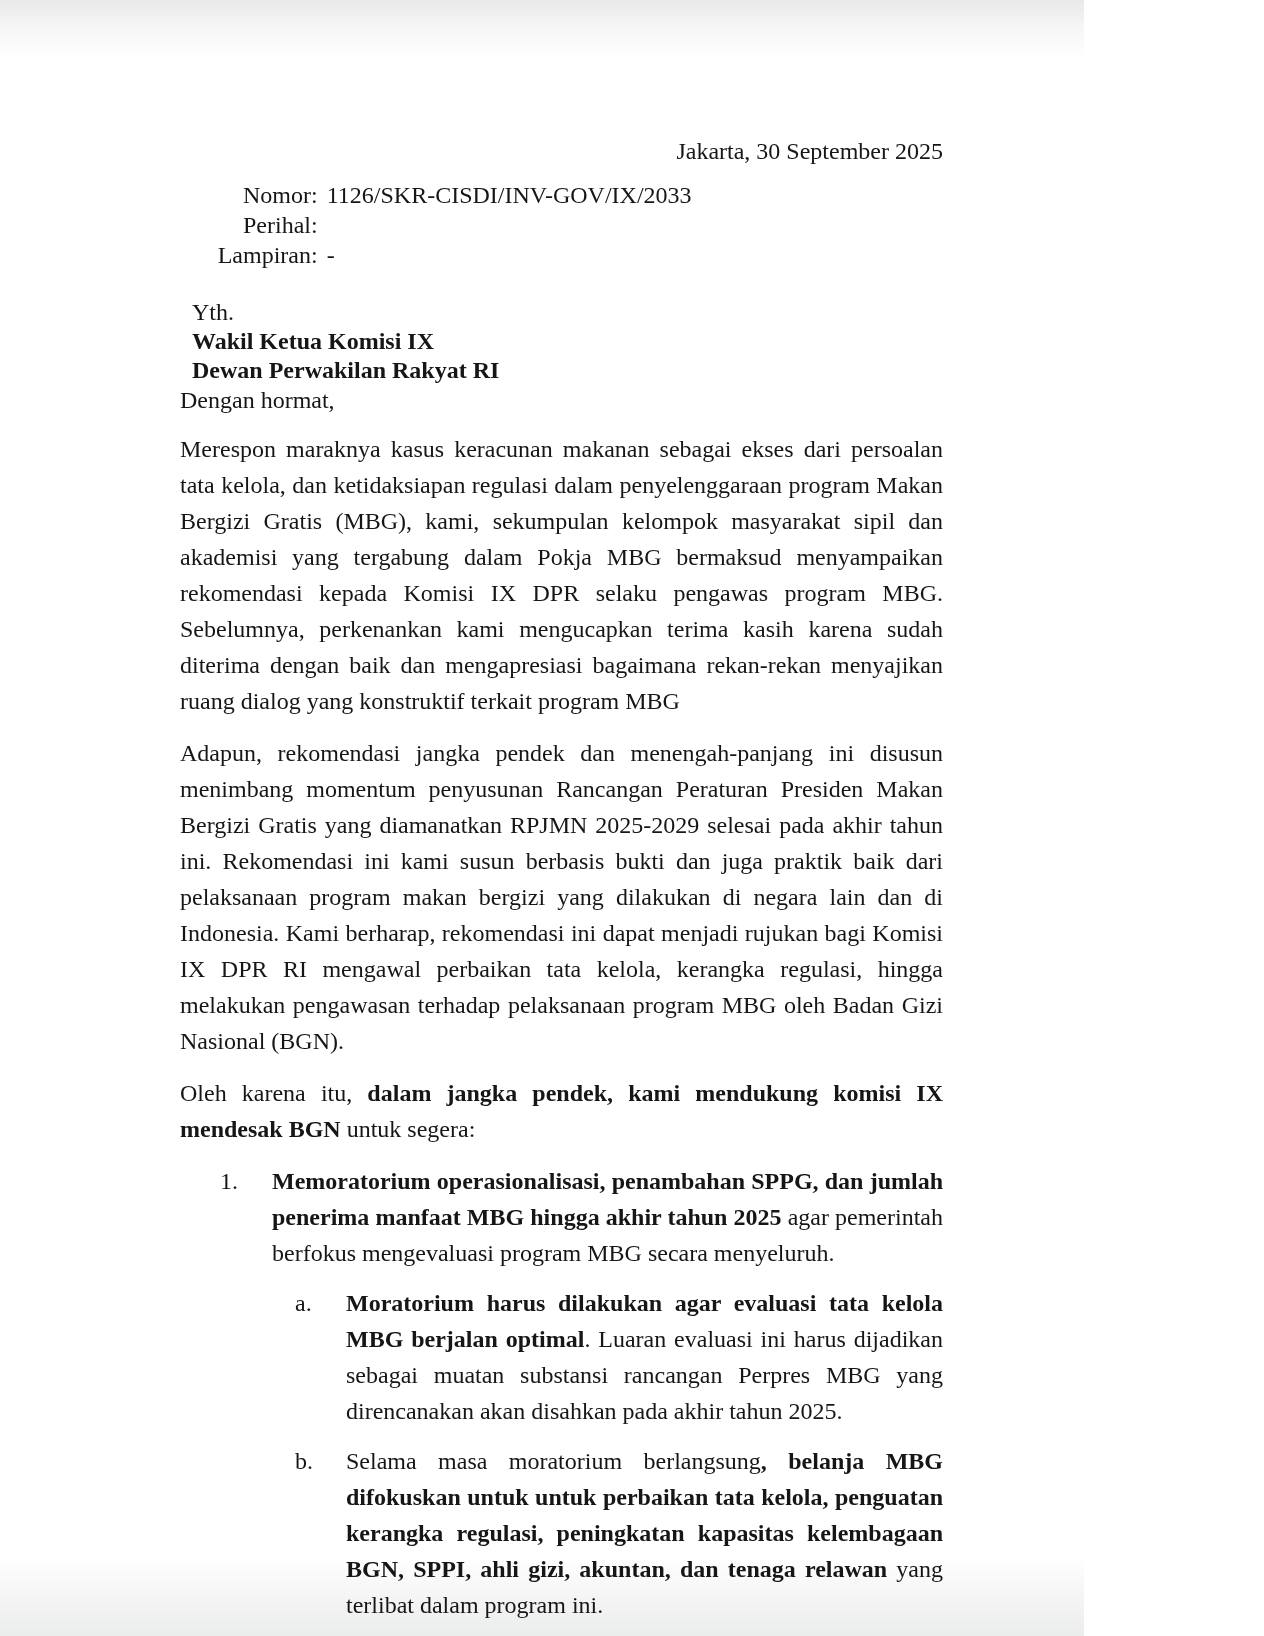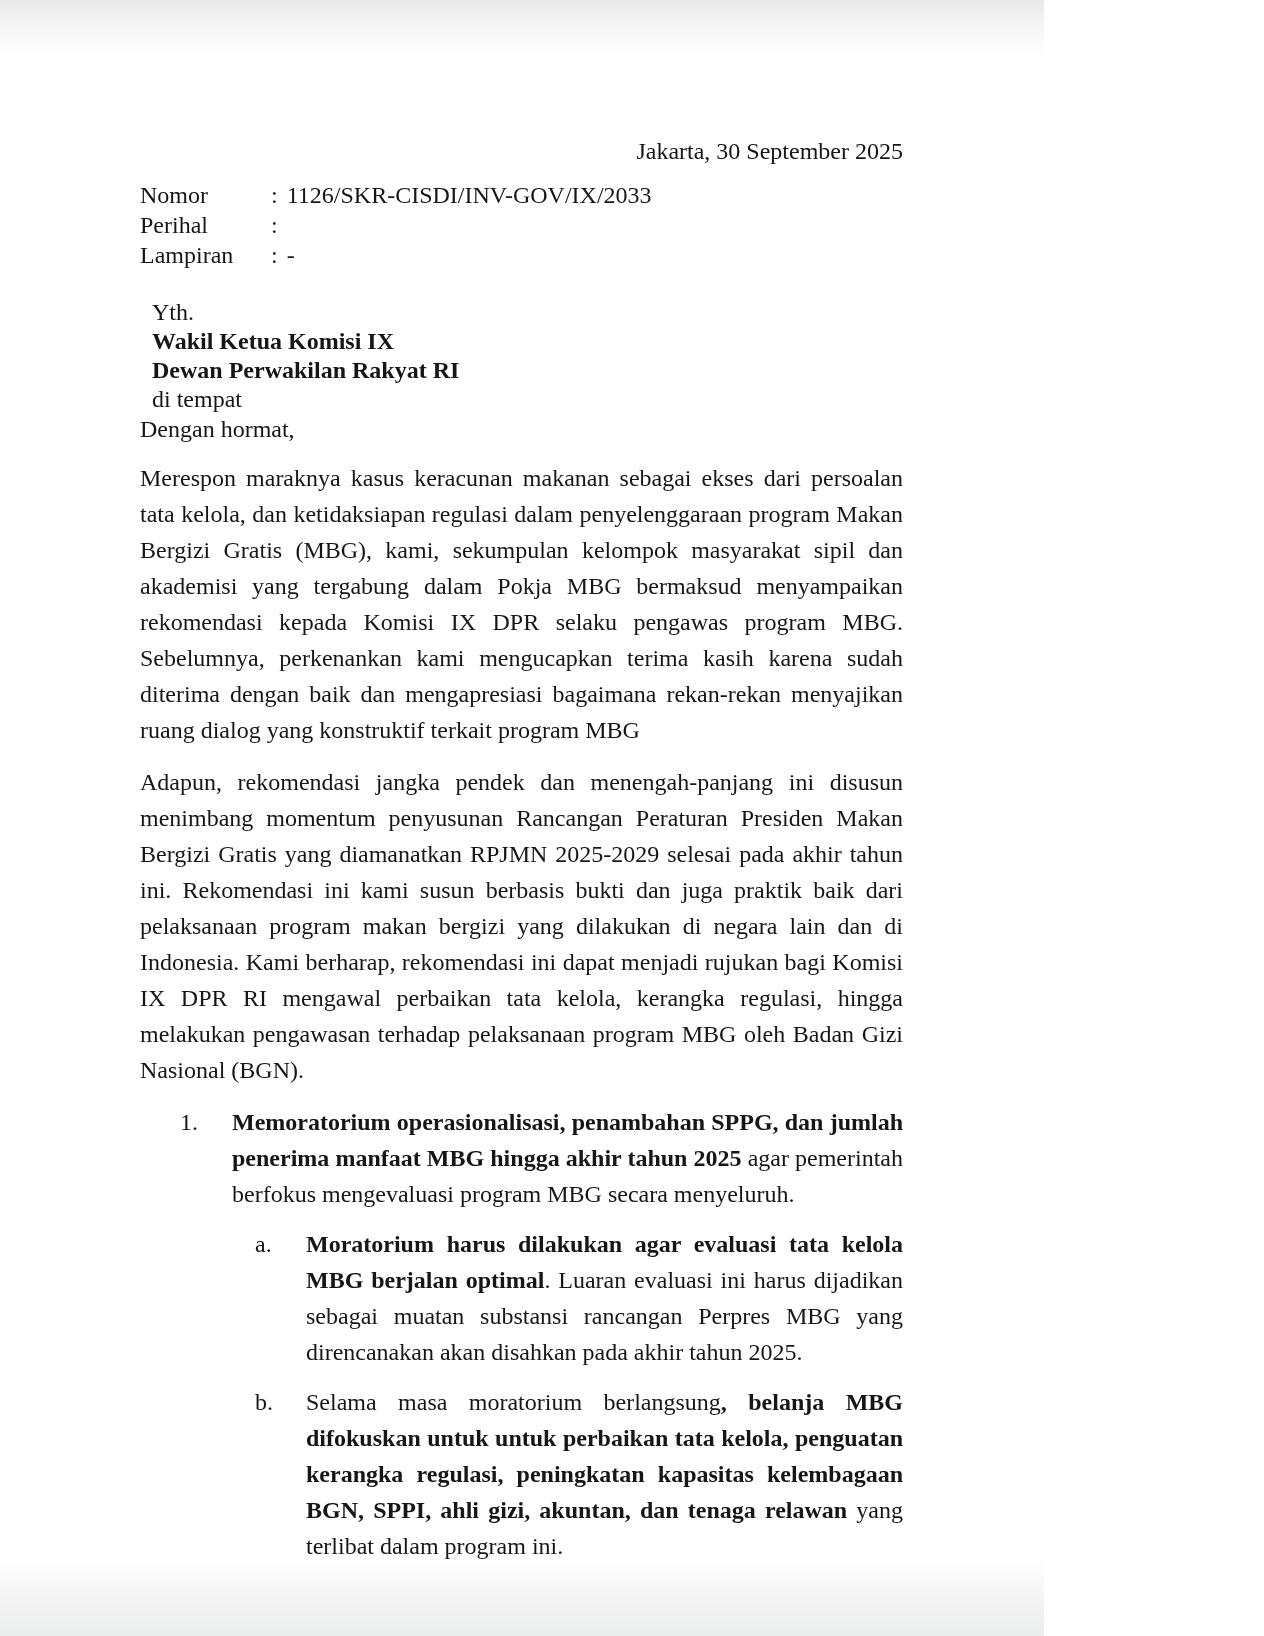--- a/index.html
+++ b/index.html
@@ -12,20 +12,21 @@
     background: #ffffff;
     font-family: "Liberation Serif", "DejaVu Serif", serif;
     color: #161616;
     overflow: hidden;
   }
   .page {
     position: relative;
     width: 1044px;
     height: 1636px;
     background: #ffffff;
+    padding-left: 40px;
   }
   .shade-top {
     position: absolute;
     top: 0; left: 0; right: 0;
     height: 58px;
     background: linear-gradient(180deg, #e8e9e9 0%, #f5f5f5 45%, #ffffff 100%);
     pointer-events: none;
   }
   .shade-bottom {
     position: absolute;
@@ -39,21 +40,21 @@
     padding: 136px 141px 0 140px;
     font-size: 24px;
   }
   .date {
     text-align: right;
     line-height: 30px;
     margin-bottom: 14px;
   }
   .meta { line-height: 30px; }
   .meta-row { display: flex; }
-  .meta-label { width: 131px; flex: 0 0 131px; }
+  .meta-label { width: 131px; flex: 0 0 131px; text-align: right; }
   .meta-colon { flex: 0 0 auto; margin-right: 9px; }
   .meta-value { flex: 1 1 auto; }
   .recipient { margin-top: 28px; line-height: 29px; margin-left: 12px; }
   .bold { font-weight: bold; }
   .greeting { line-height: 30px; }
   p.para {
     margin: 16px 0 0 0;
     line-height: 36px;
     text-align: justify;
   }
@@ -94,29 +95,29 @@
         <span class="meta-label">Lampiran</span>
           <span class="meta-colon">:</span>
           <span class="meta-value">-</span>
       </div>
     </div>
 
     <div class="recipient">
       <div>Yth.</div>
       <div class="bold">Wakil Ketua Komisi IX</div>
       <div class="bold">Dewan Perwakilan Rakyat RI</div>
-      <div>di tempat</div>
     </div>
 
     <div class="greeting">Dengan hormat,</div>
 
     <p class="para"><span>Merespon maraknya kasus keracunan makanan sebagai ekses dari persoalan tata kelola, dan ketidaksiapan regulasi dalam penyelenggaraan program Makan Bergizi Gratis (MBG), kami, sekumpulan kelompok masyarakat sipil dan akademisi yang tergabung dalam Pokja MBG bermaksud menyampaikan rekomendasi kepada Komisi IX DPR selaku pengawas program MBG. Sebelumnya, perkenankan kami mengucapkan terima kasih karena sudah diterima dengan baik dan mengapresiasi bagaimana rekan-rekan menyajikan ruang dialog yang konstruktif terkait program MBG</span></p>
 
     <p class="para"><span>Adapun, rekomendasi jangka pendek dan menengah-panjang ini disusun menimbang momentum penyusunan Rancangan Peraturan Presiden Makan Bergizi Gratis yang diamanatkan RPJMN 2025-2029 selesai pada akhir tahun ini. Rekomendasi ini kami susun berbasis bukti dan juga praktik baik dari pelaksanaan program makan bergizi yang dilakukan di negara lain dan di Indonesia. Kami berharap, rekomendasi ini dapat menjadi rujukan bagi Komisi IX DPR RI mengawal perbaikan tata kelola, kerangka regulasi, hingga melakukan pengawasan terhadap pelaksanaan program MBG oleh Badan Gizi Nasional (BGN).</span></p>
 
+    <p class="para"><span>Oleh karena itu, </span><b>dalam jangka pendek, kami mendukung komisi IX mendesak BGN</b><span> untuk segera:</span></p>
 
     <div class="list-item level-1">
       <span class="marker">1.</span>
       <span class="item-text"><b>Memoratorium operasionalisasi, penambahan SPPG, dan jumlah penerima manfaat MBG hingga akhir tahun 2025</b><span> agar pemerintah berfokus mengevaluasi program MBG secara menyeluruh.</span></span>
     </div>
 
     <div class="list-item level-2">
       <span class="marker">a.</span>
       <span class="item-text"><b>Moratorium harus dilakukan agar evaluasi tata kelola MBG berjalan optimal</b><span>. Luaran evaluasi ini harus dijadikan sebagai muatan substansi rancangan Perpres MBG yang direncanakan akan disahkan pada akhir tahun 2025.</span></span>
     </div>

